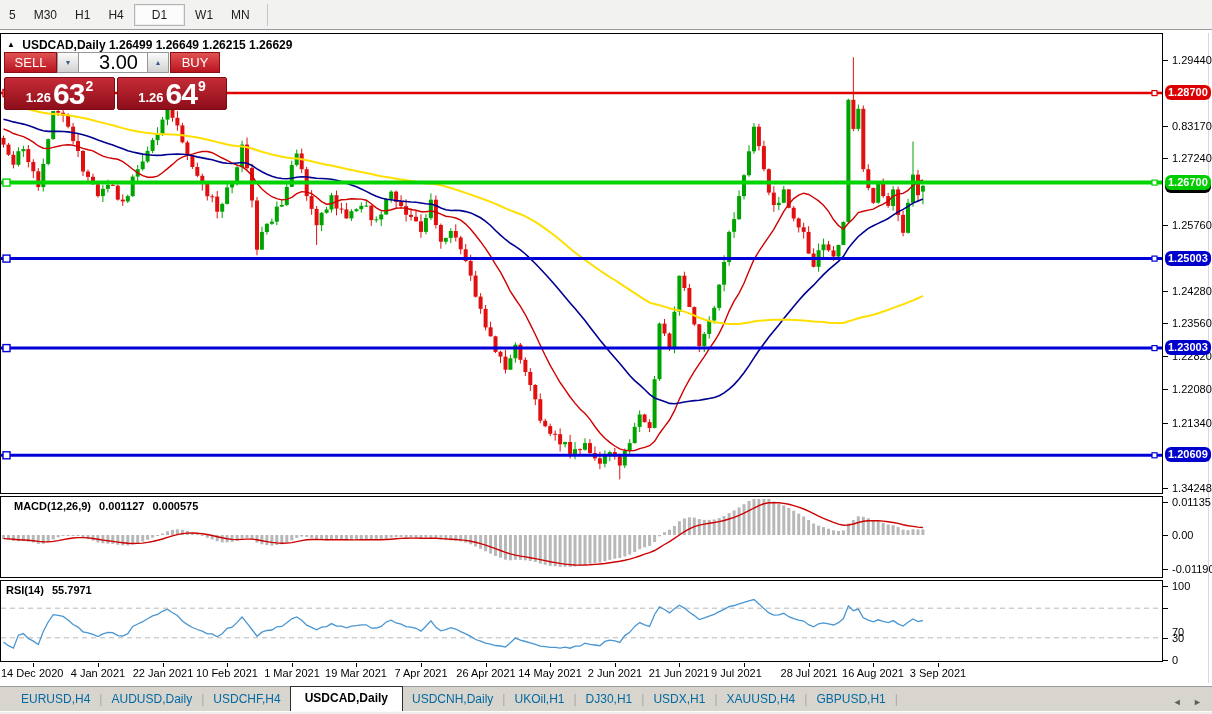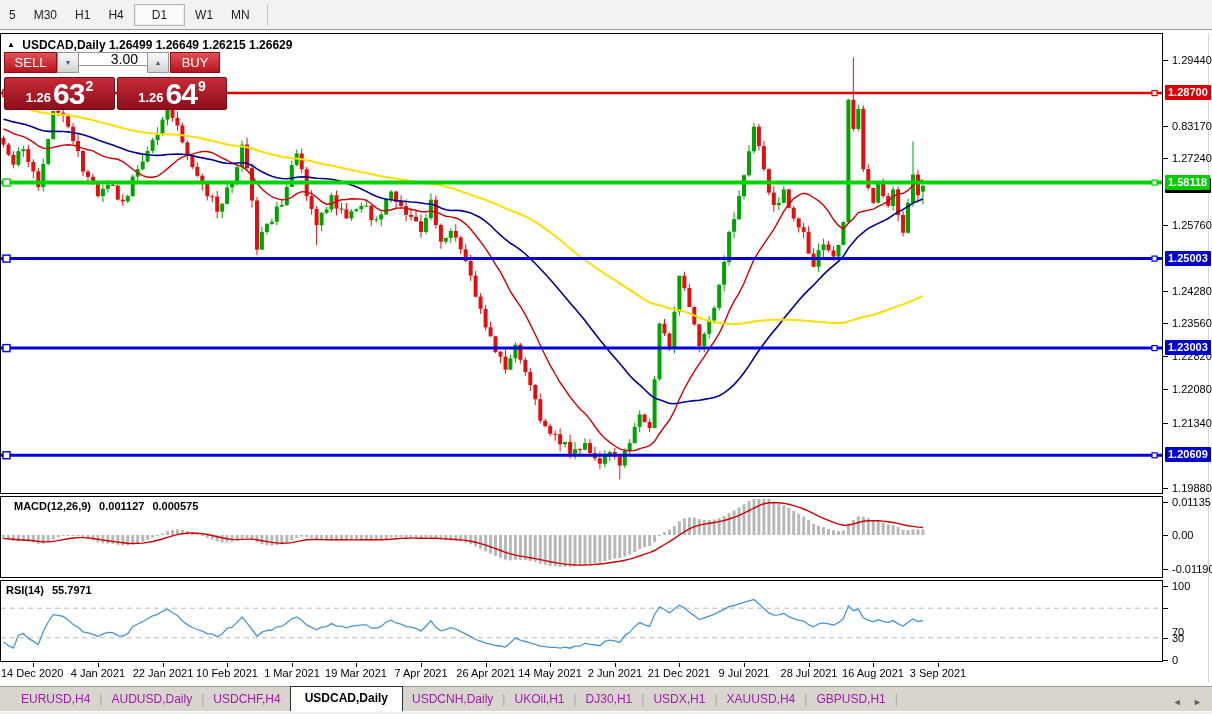--- a/index.html
+++ b/index.html
@@ -18,42 +18,42 @@
   .chart-title{position:absolute;left:7px;top:38px;font-size:12px;font-weight:bold;color:#000;z-index:5;white-space:nowrap}
   .collapse{font-size:8px;margin-right:4px;position:relative;top:-2px}
   .ind-label{position:absolute;font-size:11px;font-weight:bold;color:#000;z-index:5;white-space:nowrap}
   #macd-label{left:14px;top:500px}
   #rsi-label{left:6px;top:584px}
   .ind-label span{margin-right:5px}
   
   #axis{position:absolute;left:1163px;top:33px;width:49px;height:630px;z-index:4}
   .ax-dash{position:absolute;left:0;width:5px;height:1px;background:#000}
   .ax-tick{position:absolute;left:9px;font-size:11px;color:#000;white-space:nowrap}
-  .ax-tag{position:absolute;left:2px;font-size:11px;font-weight:bold;padding:1px 3px 2px 3px;white-space:nowrap;border-radius:1px}
+  .ax-tag{position:absolute;left:2px;font-size:11px;font-weight:bold;padding:1px 3px 2px 3px;white-space:nowrap;border-radius:6px}
   
   .t-tick{position:absolute;width:1px;height:4px;background:#000;top:663px;z-index:3}
   .t-label{position:absolute;top:667px;font-size:11px;color:#000;white-space:nowrap;z-index:3}
   
   #tpanel{position:absolute;left:4px;top:52px;z-index:6;width:224px}
   .tp-row1{display:flex;height:21px}
   .tp-btn{color:#fff;font-size:13px;display:flex;align-items:center;justify-content:center;background:linear-gradient(#e05252,#b9141f);border:1px solid #8e0c16;border-radius:0;box-sizing:border-box}
   .tp-sell{width:53px}
   .tp-buy{width:50px;margin-left:1px}
   .tp-spin{width:22px;background:linear-gradient(#fbfbfb,#d2d2d2);border:1px solid #979797;box-sizing:border-box;display:flex;align-items:center;justify-content:center;color:#3c5a8c;font-size:7px}
-  .tp-vol{width:68px;height:14px;border:1px solid #979797;border-left:none;border-right:none;box-sizing:border-box;font-size:14px;text-align:right;padding:0 9px 0 0;font-family:"Liberation Sans",sans-serif;color:#000;background:#fff}
+  .tp-vol{width:68px;height:21px;border:1px solid #979797;border-left:none;border-right:none;box-sizing:border-box;font-size:20px;text-align:right;padding:0 9px 0 0;font-family:"Liberation Sans",sans-serif;color:#000;background:#fff}
   .tp-row2{display:flex;margin-top:4px;height:33px}
   .tp-price{color:#fff;display:flex;align-items:center;justify-content:center;background:linear-gradient(#c62b36,#8d0e1a);border:1px solid #7a0a14;border-radius:2px;box-sizing:border-box}
   .tp-price-sell{width:111px}
   .tp-price-buy{width:110px;margin-left:2px}
   .pp{font-size:13px;font-weight:bold;margin-right:2px;position:relative;top:4px}
   .pb{font-size:30px;font-weight:bold;letter-spacing:-1px;line-height:30px}
   .ps{font-size:14px;font-weight:bold;position:relative;top:-8px;margin-left:1px}
   
   .tabbar{position:absolute;left:0;top:686px;width:1212px;height:25px;background:#d8d5ce;border-top:1px solid #9a9a9a;display:flex;align-items:flex-end;padding-left:12px;box-sizing:border-box;z-index:8}
-  .tab{font-size:12px;color:#a21caf;padding:16px 9px 5px;white-space:nowrap;cursor:default}
+  .tab{font-size:12px;color:#0369a1;padding:16px 9px 5px;white-space:nowrap;cursor:default}
   .tab.active{background:#fff;border:1px solid #2e2e2e;border-bottom:none;font-weight:bold;color:#000;padding:4px 14px 6px;border-radius:1px 1px 0 0}
   .tab-sep{color:#a8a8a8;padding:4px 0 5px;font-size:12px}
   .tab-nav{position:absolute;right:10px;bottom:7px;color:#5e5e5e;font-size:9px;z-index:9}
   .tab-nav span{margin-left:9px}
   .strip{position:absolute;left:0;top:711px;width:1212px;height:3px;background:#efeeec;border-top:1px solid #fbfbfa;z-index:8}
   .edge{position:absolute;top:33px;left:1208px;width:1px;height:650px;background:#d9d9d9;z-index:1}
 </style>
 </head>
 <body>
 
@@ -729,24 +729,24 @@
     <div class="ax-tick" style="top:252px">1.24280</div>
     <div class="ax-dash" style="top:290px"></div>
     <div class="ax-tick" style="top:284px">1.23560</div>
     <div class="ax-dash" style="top:323px"></div>
     <div class="ax-tick" style="top:317px">1.22820</div>
     <div class="ax-dash" style="top:356px"></div>
     <div class="ax-tick" style="top:350px">1.22080</div>
     <div class="ax-dash" style="top:390px"></div>
     <div class="ax-tick" style="top:384px">1.21340</div>
     <div class="ax-dash" style="top:455px"></div>
-    <div class="ax-tick" style="top:449px">1.19880</div>
+    <div class="ax-tick" style="top:449px">1.34248</div>
     <div class="ax-tag" style="top:52px;background:#dd0000;color:#ffffff">1.28700</div>
     <div class="ax-tag" style="top:145px;background:#000000;color:#ffffff">1.26629</div>
-    <div class="ax-tag" style="top:142px;background:#00cc00;color:#ffffff">1.58118</div>
+    <div class="ax-tag" style="top:142px;background:#00cc00;color:#ffffff">1.26700</div>
     <div class="ax-tag" style="top:218px;background:#0000cc;color:#ffffff">1.25003</div>
     <div class="ax-tag" style="top:307px;background:#0000cc;color:#ffffff">1.23003</div>
     <div class="ax-tag" style="top:414px;background:#0000cc;color:#ffffff">1.20609</div>
     <div class="ax-dash" style="top:469px"></div>
     <div class="ax-tick" style="top:463px">0.01135</div>
     <div class="ax-dash" style="top:502px"></div>
     <div class="ax-tick" style="top:496px">0.00</div>
     <div class="ax-dash" style="top:536px"></div>
     <div class="ax-tick" style="top:530px">-0.011904</div>
     <div class="ax-dash" style="top:553px"></div>
@@ -773,23 +773,23 @@
     <div class="t-label" style="left:323px;width:66px;text-align:center">19 Mar 2021</div>
     <div class="t-tick" style="left:421px"></div>
     <div class="t-label" style="left:388px;width:66px;text-align:center">7 Apr 2021</div>
     <div class="t-tick" style="left:486px"></div>
     <div class="t-label" style="left:453px;width:66px;text-align:center">26 Apr 2021</div>
     <div class="t-tick" style="left:550px"></div>
     <div class="t-label" style="left:517px;width:66px;text-align:center">14 May 2021</div>
     <div class="t-tick" style="left:615px"></div>
     <div class="t-label" style="left:582px;width:66px;text-align:center">2 Jun 2021</div>
     <div class="t-tick" style="left:679px"></div>
-    <div class="t-label" style="left:646px;width:66px;text-align:center">21 Dec 2021</div>
+    <div class="t-label" style="left:646px;width:66px;text-align:center">21 Jun 2021</div>
     <div class="t-tick" style="left:744px"></div>
-    <div class="t-label" style="left:711px;width:66px;text-align:center">9 Jul 2021</div>
+    <div class="t-label" style="left:711px;width:66px;text-align:left">9 Jul 2021</div>
     <div class="t-tick" style="left:809px"></div>
     <div class="t-label" style="left:776px;width:66px;text-align:center">28 Jul 2021</div>
     <div class="t-tick" style="left:873px"></div>
     <div class="t-label" style="left:840px;width:66px;text-align:center">16 Aug 2021</div>
     <div class="t-tick" style="left:938px"></div>
     <div class="t-label" style="left:905px;width:66px;text-align:center">3 Sep 2021</div>
   </div>
 
 <div class="tabbar" id="tabbar">
     <div class="tab">EURUSD,H4</div>

